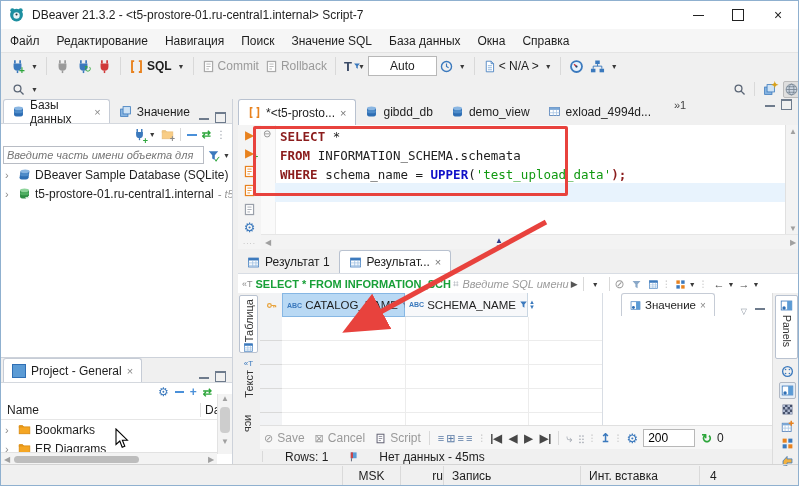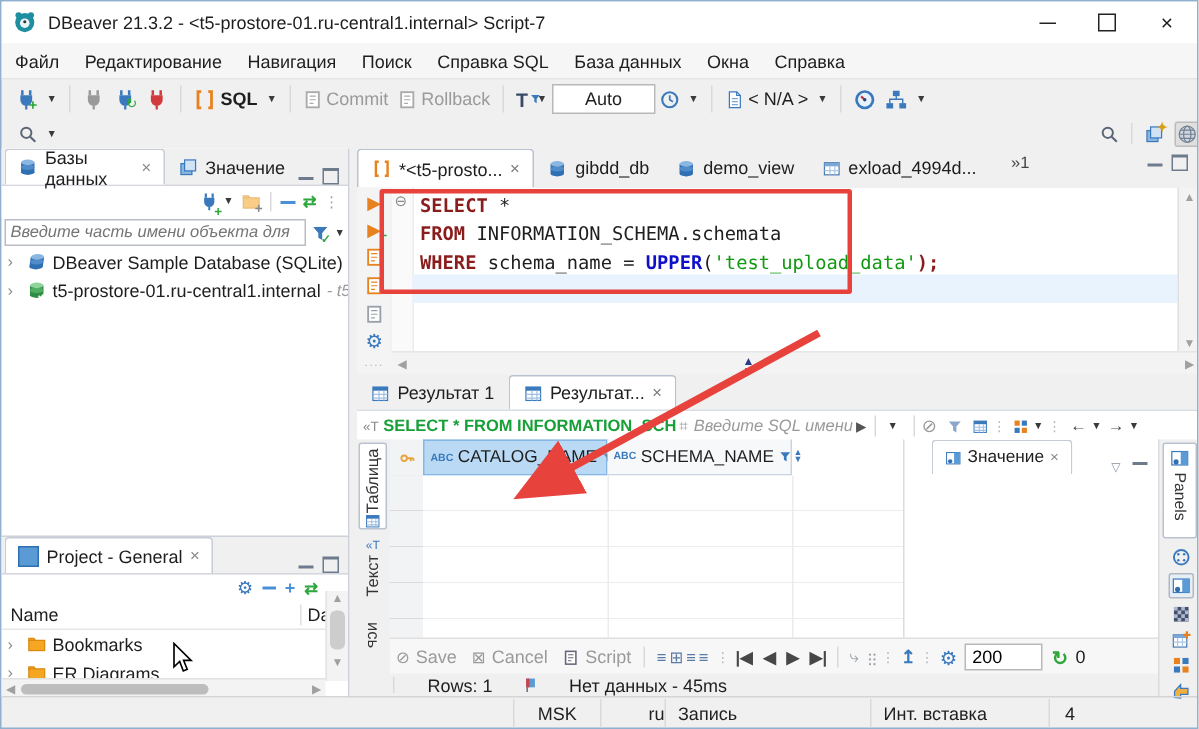--- a/index.html
+++ b/index.html
@@ -213,21 +213,21 @@
           <span style="font-size:14px;line-height:10px">×</span>
         </div>
     </div>
   </div>
 
   <div class="abs menubar">
     <span>Файл</span>
     <span>Редактирование</span>
     <span>Навигация</span>
     <span>Поиск</span>
-    <span>Справка SQL</span>
+    <span>Значение SQL</span>
     <span>База данных</span>
     <span>Окна</span>
     <span>Справка</span>
   </div>
 
   <div class="abs tb1">
     <div class="tbbtn" style="position:relative">
       <svg class="ic" style="color:#3b79bd">
           <use href="#i-plug"></use>
         </svg>
@@ -448,21 +448,21 @@
       <div class="arrgl">▼</div>
     </div>
 
     <div class="abs flex" style="left:0;bottom:0;width:216px;height:12px;background:#f3f3f3;border-top:1px solid #e2e2e2">
       <span class="arrgl" style="width:12px">◀</span>
       <div style="flex:1;margin:2px 1px;height:7px;background:#bdbdbd;border-radius:4px;max-width:125px"></div>
       <span class="arrgl" style="width:12px;margin-left:auto">▶</span>
     </div>
   </div>
 
-  <div class="abs" style="left:237px;top:98px;width:562px;height:26px;background:#f0f0f0;border-bottom:1px solid #c3cad4;display:flex;align-items:center">
+  <div class="abs" style="left:237px;top:98px;width:562px;height:26px;background:#f0f0f0;border-bottom:1px solid #c3cad4;display:flex;align-items:flex-start">
     <div class="edittab active">
       <svg class="ic13">
           <use href="#i-sqlfile"></use>
         </svg>
       <span>*&lt;t5-prosto...</span>
       <span style="color:#777;font-size:11px">×</span>
     </div>
     <div class="edittab">
       <svg class="ic13">
           <use href="#i-db"></use>

